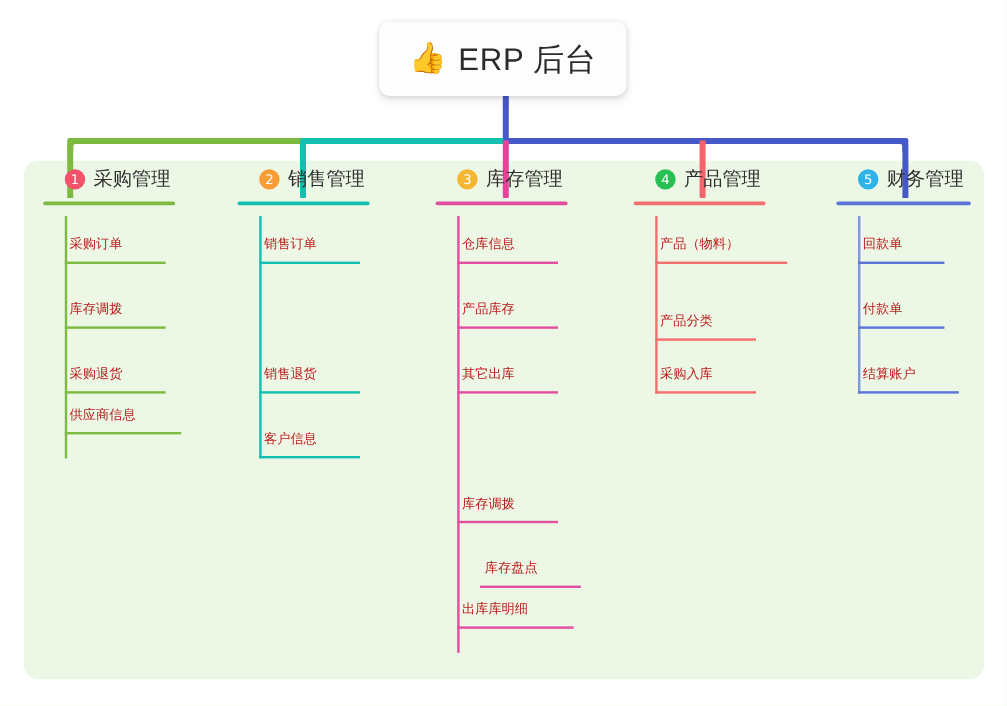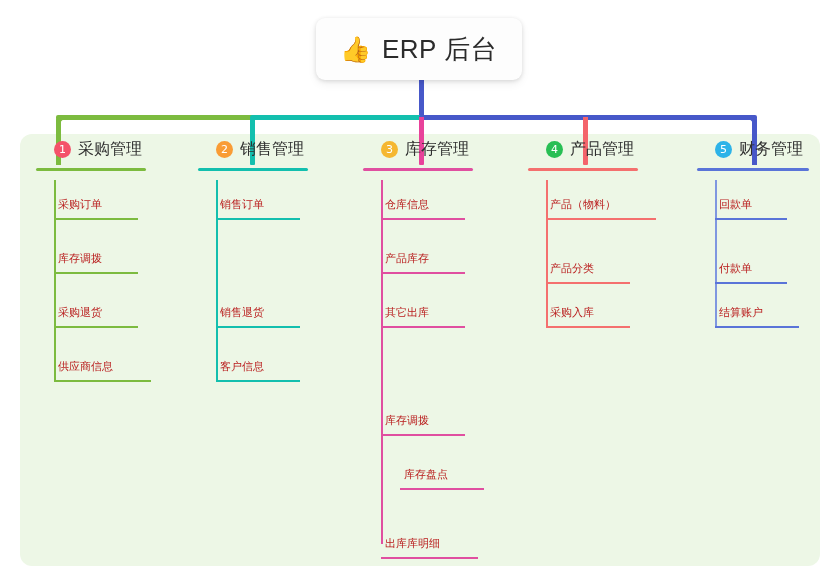--- a/index.html
+++ b/index.html
@@ -135,21 +135,21 @@
       <div class="leaf-rule" style="background: rgb(124, 187, 63); width: 84px; margin-left: 18px;"></div>
     </div>
     <div class="leaf" style="left: 36px; top: 250px; z-index: 4;">
       <div class="leaf-label">库存调拨</div>
       <div class="leaf-rule" style="background: rgb(124, 187, 63); width: 84px; margin-left: 18px;"></div>
     </div>
     <div class="leaf" style="left: 36px; top: 304px; z-index: 4;">
       <div class="leaf-label">采购退货</div>
       <div class="leaf-rule" style="background: rgb(124, 187, 63); width: 84px; margin-left: 18px;"></div>
     </div>
-    <div class="leaf" style="left: 36px; top: 358px; z-index: 4;">
+    <div class="leaf" style="left: 36px; top: 338px; z-index: 4;">
       <div class="leaf-label">供应商信息</div>
       <div class="leaf-rule" style="background: rgb(124, 187, 63); width: 97px; margin-left: 18px;"></div>
     </div>
     <div class="spine" style="left: 216px; top: 180px; height: 202px; background: rgb(19, 191, 174); position: absolute; z-index: 4;"></div>
     <div class="leaf" style="left: 198px; top: 196px; z-index: 4;">
       <div class="leaf-label">销售订单</div>
       <div class="leaf-rule" style="background: rgb(19, 191, 174); width: 84px; margin-left: 18px;"></div>
     </div>
     <div class="leaf" style="left: 198px; top: 304px; z-index: 4;">
       <div class="leaf-label">销售退货</div>
@@ -173,21 +173,21 @@
       <div class="leaf-rule" style="background: rgb(224, 79, 160); width: 84px; margin-left: 18px;"></div>
     </div>
     <div class="leaf" style="left: 363px; top: 412px; z-index: 4;">
       <div class="leaf-label">库存调拨</div>
       <div class="leaf-rule" style="background: rgb(224, 79, 160); width: 84px; margin-left: 18px;"></div>
     </div>
     <div class="leaf" style="left: 382px; top: 466px; z-index: 4;">
       <div class="leaf-label">库存盘点</div>
       <div class="leaf-rule" style="background: rgb(224, 79, 160); width: 84px; margin-left: 18px;"></div>
     </div>
-    <div class="leaf" style="left: 363px; top: 535px; z-index: 4;">
+    <div class="leaf" style="left: 363px; top: 500px; z-index: 4;">
       <div class="leaf-label">出库库明细</div>
       <div class="leaf-rule" style="background: rgb(224, 79, 160); width: 97px; margin-left: 18px;"></div>
     </div>
     <div class="spine" style="left: 546px; top: 180px; height: 148px; background: rgb(244, 112, 110); position: absolute; z-index: 4;"></div>
     <div class="leaf" style="left: 528px; top: 196px; z-index: 4;">
       <div class="leaf-label">产品（物料）</div>
       <div class="leaf-rule" style="background: rgb(244, 112, 110); width: 110px; margin-left: 18px;"></div>
     </div>
     <div class="leaf" style="left: 528px; top: 260px; z-index: 4;">
       <div class="leaf-label">产品分类</div>
@@ -195,21 +195,21 @@
     </div>
     <div class="leaf" style="left: 528px; top: 304px; z-index: 4;">
       <div class="leaf-label">采购入库</div>
       <div class="leaf-rule" style="background: rgb(244, 112, 110); width: 84px; margin-left: 18px;"></div>
     </div>
     <div class="spine" style="left: 715px; top: 180px; height: 148px; background: rgb(127, 151, 224); position: absolute; z-index: 4;"></div>
     <div class="leaf" style="left: 697px; top: 196px; z-index: 4;">
       <div class="leaf-label">回款单</div>
       <div class="leaf-rule" style="background: rgb(90, 116, 216); width: 72px; margin-left: 18px;"></div>
     </div>
-    <div class="leaf" style="left: 697px; top: 260px; z-index: 4;">
+    <div class="leaf" style="left: 697px; top: 250px; z-index: 4;">
       <div class="leaf-label">付款单</div>
       <div class="leaf-rule" style="background: rgb(90, 116, 216); width: 72px; margin-left: 18px;"></div>
     </div>
     <div class="leaf" style="left: 697px; top: 304px; z-index: 4;">
       <div class="leaf-label">结算账户</div>
       <div class="leaf-rule" style="background: rgb(90, 116, 216); width: 84px; margin-left: 18px;"></div>
     </div>
   </div>
 
 </body></html>

